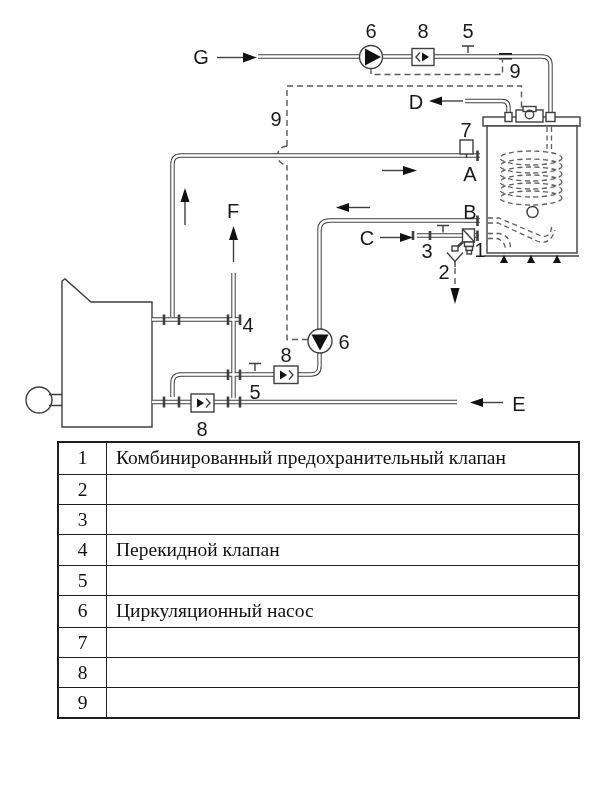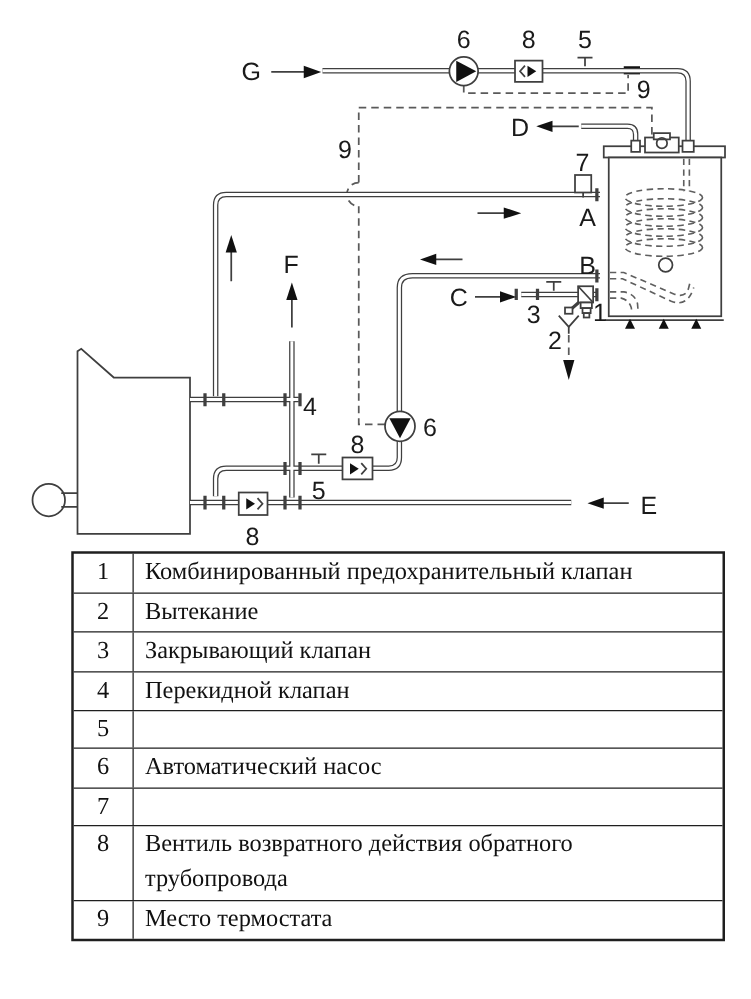--- a/index.html
+++ b/index.html
@@ -240,43 +240,39 @@
   </g>
 </svg>
 
 <div id="legend">
   <div class="lrow">
     <div class="lnum">1</div>
     <div class="ldesc">Комбинированный предохранительный клапан</div>
   </div>
   <div class="lrow">
     <div class="lnum">2</div>
-    <div class="ldesc">Вытекание</div>
   </div>
   <div class="lrow">
     <div class="lnum">3</div>
-    <div class="ldesc">Закрывающий клапан</div>
   </div>
   <div class="lrow">
     <div class="lnum">4</div>
     <div class="ldesc">Перекидной клапан</div>
   </div>
   <div class="lrow">
     <div class="lnum">5</div>
   </div>
   <div class="lrow">
     <div class="lnum">6</div>
-    <div class="ldesc">Автоматический насос</div>
+    <div class="ldesc">Циркуляционный насос</div>
   </div>
   <div class="lrow">
     <div class="lnum">7</div>
   </div>
   <div class="lrow">
     <div class="lnum">8</div>
-    <div class="ldesc">Вентиль возвратного действия обратного трубопровода</div>
   </div>
   <div class="lrow">
     <div class="lnum">9</div>
-    <div class="ldesc">Место термостата</div>
   </div>
 </div>
 
 </div>
 
 </body></html>

